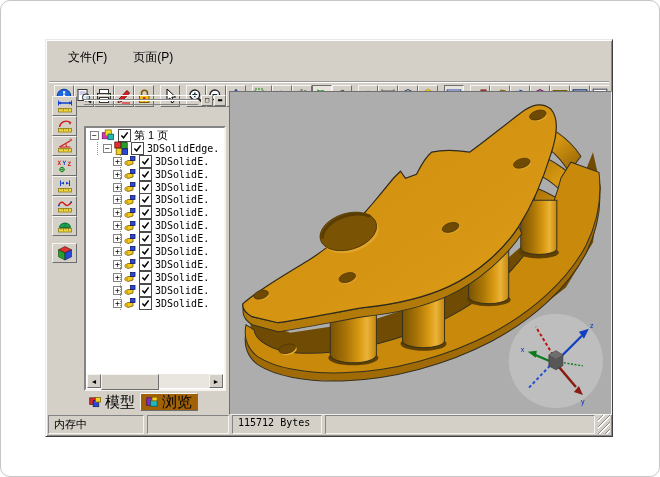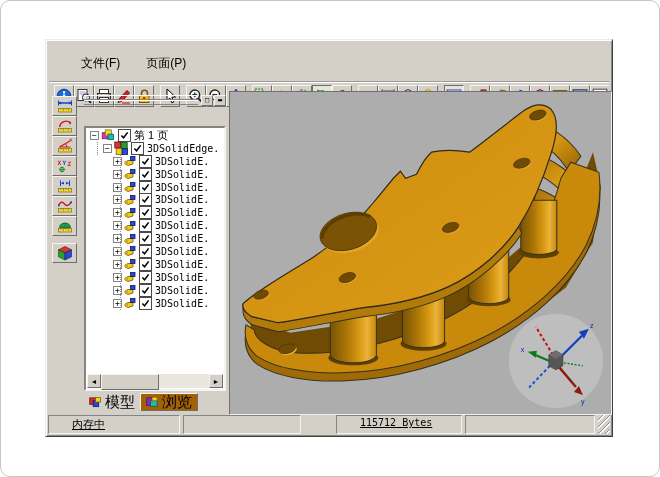--- a/index.html
+++ b/index.html
@@ -3,21 +3,21 @@
 <meta charset="utf-8">
 <style>
   html,body{margin:0;padding:0;background:#fff;}
   .frame{position:relative;width:658px;height:475px;background:#fff;border:1px solid #c6c6c6;
          border-radius:10px;overflow:hidden;
          font-family:"Liberation Sans","DejaVu Sans",sans-serif;color:#000;}
   .window{position:absolute;left:44px;top:38px;width:566px;height:396px;background:#d4d0c8;
           border:1px solid;border-color:#eceae6 #404040 #404040 #eceae6;
           box-shadow:inset 1px 1px 0 #ffffff, inset -1px -1px 0 #8a8a8a;}
   
-  .menubar{position:absolute;left:15px;top:2px;right:3px;height:31px;display:flex;align-items:flex-end;
+  .menubar{position:absolute;left:2px;top:2px;right:3px;height:31px;display:flex;align-items:center;
            padding-left:12px;font-size:12px;}
   .menu-item{padding:1px 8px;margin-right:10px;}
   
   .toolbar{position:absolute;left:3px;top:21px;right:3px;height:27px;border-top:1px solid #9a9a9a;
            box-shadow:inset 0 1px 0 #fff;display:flex;align-items:center;padding-left:5px;overflow:hidden;margin-top:20px;}
   .tb-group{display:flex;}
   .tb-sep{width:6px;height:22px;flex:none;}
   .tbtn{width:20px;height:22px;background:#d4d0c8;border:1px solid;padding:0;margin:0;
         border-color:#f6f4f0 #6e6e6e #6e6e6e #f6f4f0;display:flex;align-items:center;justify-content:center;flex:none;}
   .tbtn.pressed{border-color:#6e6e6e #f6f4f0 #f6f4f0 #6e6e6e;background:#e7e4de;}
@@ -64,23 +64,23 @@
   .tabs{position:absolute;left:2px;bottom:0;height:19px;display:flex;align-items:flex-end;font-size:15px;}
   .tab{height:17px;display:flex;align-items:center;gap:3px;padding:0 5px;}
   .tab.boxed{background:#a16207;border:1px solid;border-color:#f6f4f0 #6e6e6e #6e6e6e #f6f4f0;height:16px;}
   .tab svg{width:13px;height:13px;}
   
   .viewport{position:absolute;left:183px;top:51px;width:381px;height:322px;background:#adadad;
             border:1px solid;border-color:#707070 #f2f0ec #f2f0ec #707070;}
   .viewport svg{display:block;width:100%;height:100%;}
   
   .statusbar{position:absolute;left:2px;right:2px;bottom:2px;height:19px;display:flex;gap:3px;}
-  .sb{border:1px solid;border-color:#848484 #f6f4f0 #f6f4f0 #848484;font-size:11px;padding:1px 23px;
-      overflow:hidden;white-space:nowrap;text-decoration:underline;}
-  .sb0{width:84px;}.sb1{width:70px;}.sb2{width:78px;font-family:"DejaVu Sans Mono",monospace;font-size:10px;margin-left:32px;}
+  .sb{border:1px solid;border-color:#848484 #f6f4f0 #f6f4f0 #848484;font-size:11px;padding:1px 5px;
+      overflow:hidden;white-space:nowrap;}
+  .sb0{width:84px;}.sb1{width:70px;}.sb2{width:78px;font-family:"DejaVu Sans Mono",monospace;font-size:10px;}
   .sb3{flex:1;}
   .grip{width:12px;border:none;background:
         repeating-linear-gradient(135deg, transparent 0 3px, #8a8a8a 3px 4px, #fff 4px 5px);}
 </style>
 </head>
 <body>
 
 <div class="frame">
   <div class="window">
 

